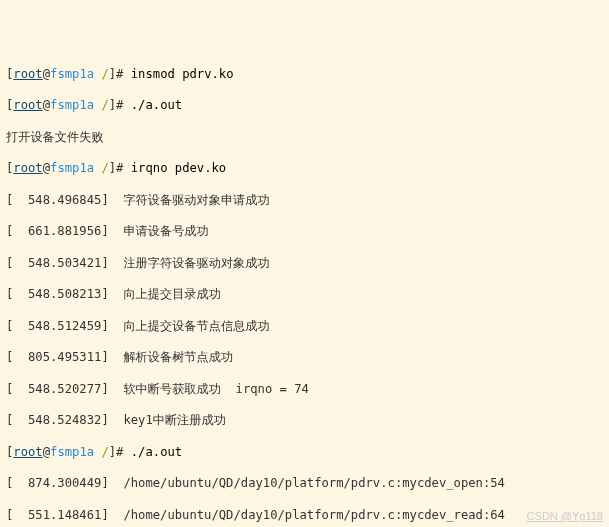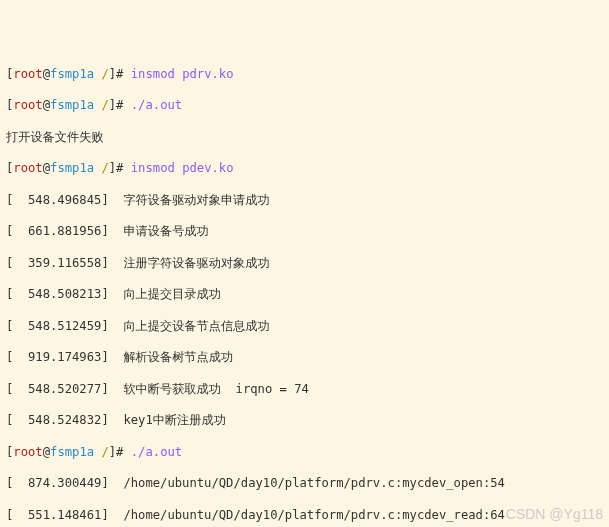--- a/index.html
+++ b/index.html
@@ -14,50 +14,51 @@
       line-height: 1.29;
       color: #333;
       padding: 4px 6px;
       width: 609px;
       white-space: pre;
       overflow: hidden;
     }
     .line {
       display: block;
     }
-    .prompt-user { color: #b91c1c; }
+    .prompt-user { color: #0c4a6e; text-decoration: underline; }
     .prompt-at { color: #333; }
     .prompt-host { color: #268bd2; text-align: center; }
     .prompt-path { color: #b58900; }
     .prompt-end { color: #333; }
-    .cmd { color: #8b5cf6; }
+    .cmd { color: #000000; }
     .watermark {
       position: fixed;
       right: 6px;
       bottom: 4px;
-      font-size: 14px;
+      font-size: 11px;
       color: #ccc;
       font-family: sans-serif;
+      text-decoration: underline;
     }
   </style>
 </head>
 <body>
 
 
 
 <span class="line"><span>[</span><span class="prompt-user">root</span><span class="prompt-at">@</span><span class="prompt-host">fsmp1a</span><span class="prompt-path"> /</span><span class="prompt-end">]# </span><span class="cmd">insmod pdrv.ko</span></span>
 <span class="line"><span>[</span><span class="prompt-user">root</span><span class="prompt-at">@</span><span class="prompt-host">fsmp1a</span><span class="prompt-path"> /</span><span class="prompt-end">]# </span><span class="cmd">./a.out</span></span>
 <span class="line">打开设备文件失败</span>
-<span class="line"><span>[</span><span class="prompt-user">root</span><span class="prompt-at">@</span><span class="prompt-host">fsmp1a</span><span class="prompt-path"> /</span><span class="prompt-end">]# </span><span class="cmd">insmod pdev.ko</span></span>
+<span class="line"><span>[</span><span class="prompt-user">root</span><span class="prompt-at">@</span><span class="prompt-host">fsmp1a</span><span class="prompt-path"> /</span><span class="prompt-end">]# </span><span class="cmd">irqno pdev.ko</span></span>
 <span class="line">[  548.496845]  字符设备驱动对象申请成功</span>
 <span class="line">[  661.881956]  申请设备号成功</span>
-<span class="line">[  359.116558]  注册字符设备驱动对象成功</span>
+<span class="line">[  548.503421]  注册字符设备驱动对象成功</span>
 <span class="line">[  548.508213]  向上提交目录成功</span>
 <span class="line">[  548.512459]  向上提交设备节点信息成功</span>
-<span class="line">[  919.174963]  解析设备树节点成功</span>
+<span class="line">[  805.495311]  解析设备树节点成功</span>
 <span class="line">[  548.520277]  软中断号获取成功  irqno = 74</span>
 <span class="line">[  548.524832]  key1中断注册成功</span>
 <span class="line"><span>[</span><span class="prompt-user">root</span><span class="prompt-at">@</span><span class="prompt-host">fsmp1a</span><span class="prompt-path"> /</span><span class="prompt-end">]# </span><span class="cmd">./a.out</span></span>
 <span class="line">[  874.300449]  /home/ubuntu/QD/day10/platform/pdrv.c:mycdev_open:54</span>
 <span class="line">[  551.148461]  /home/ubuntu/QD/day10/platform/pdrv.c:mycdev_read:64</span>
 
 
 
 
 

